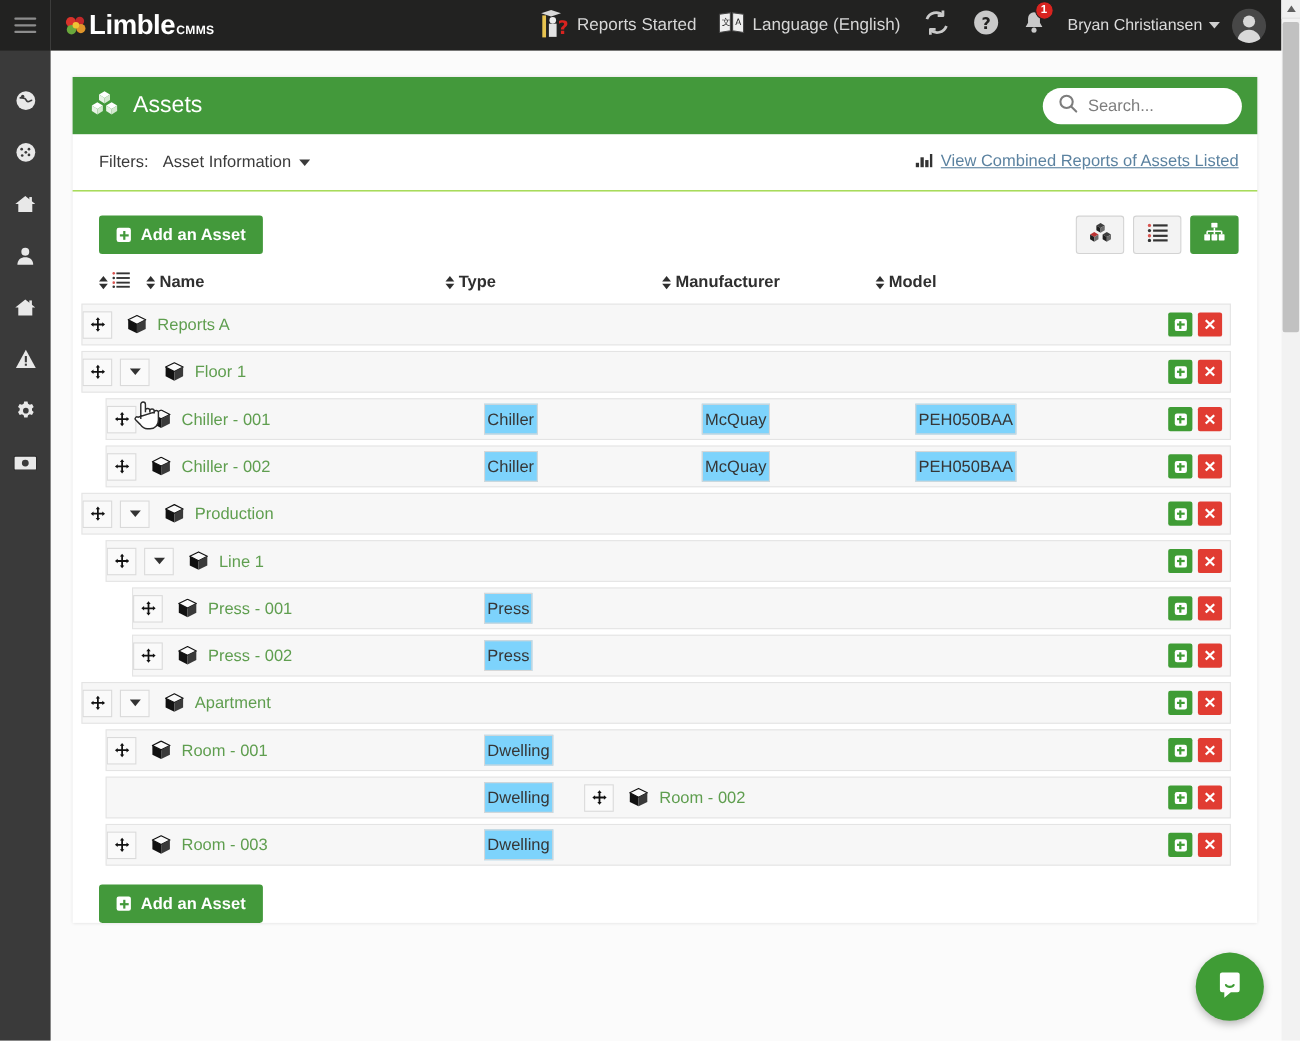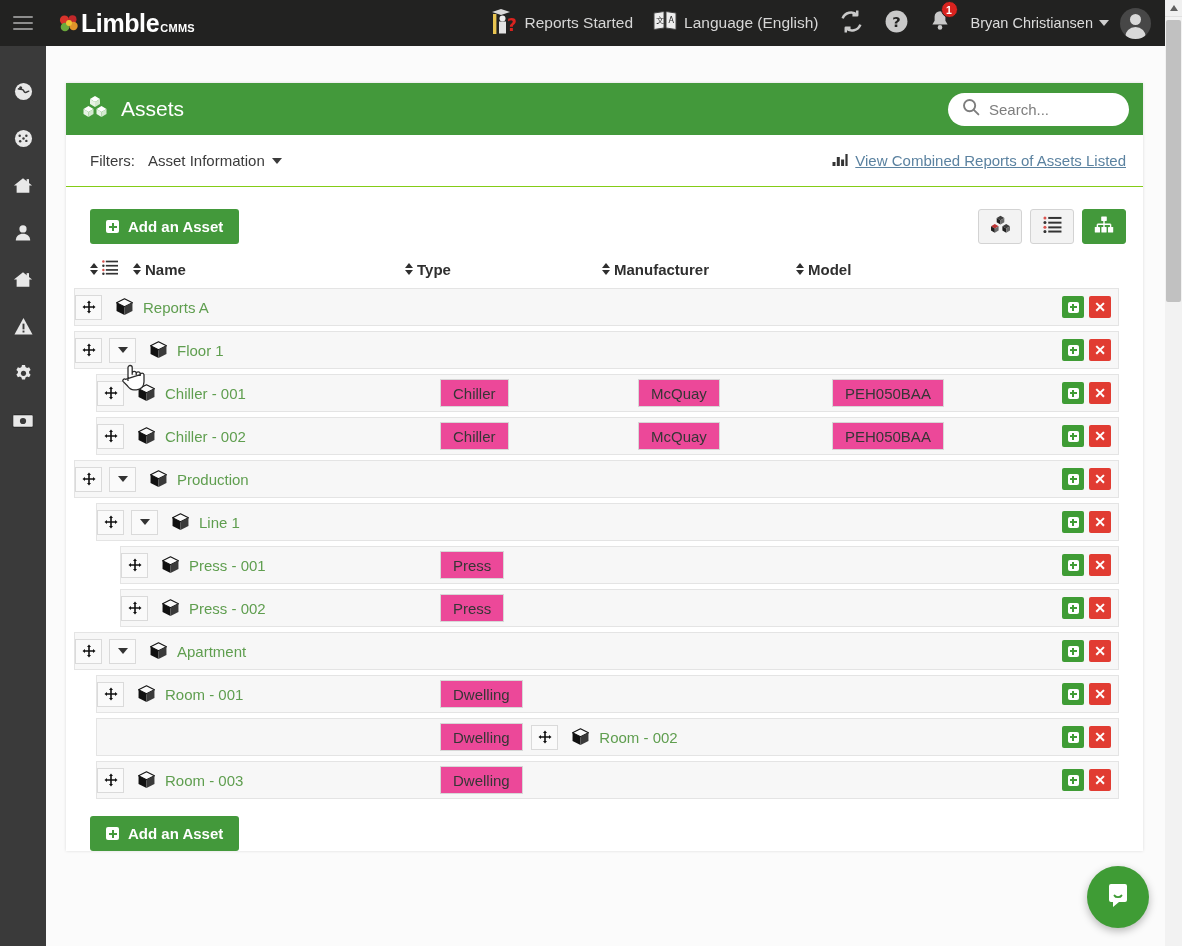--- a/index.html
+++ b/index.html
@@ -66,21 +66,21 @@
   #pagescroll .sb-thumb {
     position:absolute; left:1px; top:20px; width:15px; height:282px;
     background:#c1c1c1; border-radius:2px; cursor:pointer;
   }
 
   
   #content {
     position: absolute; left: 46px; top: 46px; width: 1119px; height: 900px;
     background: #fbfbfb; overflow: hidden;
   }
-  .card { position: absolute; left: 20px; top: 37px; width: 1077px; background: #fff;
+  .card { position: absolute; left: 20px; top: 24px; width: 1077px; background: #fff;
           box-shadow: 0 0 3px rgba(0,0,0,.13); }
   .page-head {
     height: 52px; background: #43993b; display: flex; align-items: center;
     padding: 0 14px 0 16px;
   }
   .page-head .ph-title { color: #fff; font-size: 21px; margin-left: 13px; font-weight: normal; }
   .ph-spacer { flex: 1 1 auto; }
   .searchbox {
     width: 181px; height: 33px; background: #fff; border-radius: 17px;
     display: flex; align-items: center; padding: 0 14px; cursor: text;
@@ -134,22 +134,22 @@
   }
   .chev {
     width: 27px; height: 25px; border: 1px solid #dadada; background: #fafafa;
     display: flex; align-items: center; justify-content: center; cursor: pointer;
     margin-left: 7px; flex: 0 0 auto;
   }
   .chev i { width:0;height:0;border-left:5px solid transparent;border-right:5px solid transparent;border-top:6px solid #333; }
   .cube { margin-left: 13px; flex: 0 0 auto; display:flex;align-items:center; }
   .aname { color: #5f9e4f; font-size: 15px; margin-left: 9px; cursor: pointer; white-space: nowrap; }
   .cellbox {
-    position: absolute; border: 1px solid #d7d7d7; background: #ec4899;
-    height: 28px; display: flex; align-items: center; padding: 0 12px;
+    position: absolute; border: 1px solid #d7d7d7; background: #7dd3fc;
+    height: 28px; display: flex; align-items: center; padding: 0 2px;
     font-size: 15px; color: #363636; cursor: text; white-space: nowrap;
   }
   .cell-type { left: 365px; }
   .cell-mfr  { left: 563px; }
   .cell-model{ left: 757px; }
   .rowacts { position: absolute; right: 7px; display: flex; gap: 5px; }
   .act {
     width: 22px; height: 22px; border-radius: 2px; display: flex;
     align-items: center; justify-content: center; cursor: pointer;
   }

